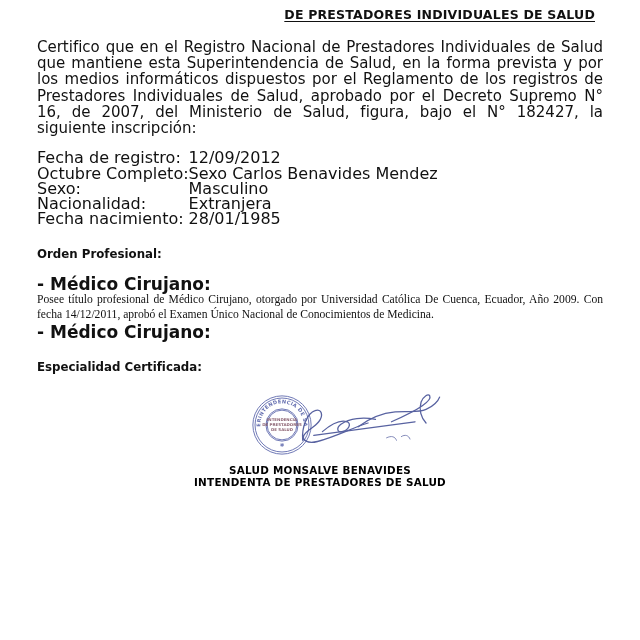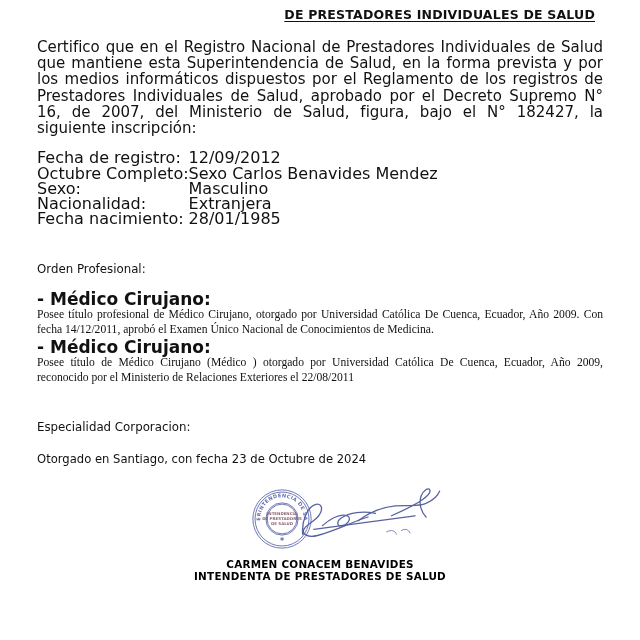--- a/index.html
+++ b/index.html
@@ -62,23 +62,23 @@
   }
   .fields td {
     padding: 0;
     vertical-align: top;
     white-space: nowrap;
   }
   .fields td.label { width: 150px; }
 
   
   .section-heading {
-    margin-top: 35px;
+    margin-top: 20px;
     font-size: 11.8px;
-    font-weight: normal;
+    font-weight: bold;
   }
   .entry {
     margin-top: 16px;
   }
   .entry-title {
     font-size: 17px;
     font-weight: bold;
     line-height: 15px;
   }
   .entry-body {
@@ -166,27 +166,25 @@
 
   <div class="section-heading">Orden Profesional:</div>
 
   <div class="entry">
     <div class="entry-title">- Médico Cirujano:</div>
     <div class="entry-body">Posee título profesional de Médico Cirujano, otorgado por Universidad Católica De Cuenca, Ecuador, Año 2009. Con fecha 14/12/2011, aprobó el Examen Único Nacional de Conocimientos de Medicina.</div>
   </div>
 
   <div class="entry tight">
     <div class="entry-title">- Médico Cirujano:</div>
-    <div class="entry-body">Posee título de Médico Cirujano (Médico ) otorgado por Universidad Católica De Cuenca, Ecuador, Año 2009, reconocido por el Ministerio de Relaciones Exteriores el 22/08/2011</div>
-  </div>
-
-  <div class="section-heading">Especialidad Corporacion:</div>
-
-
-  <div class="granted">Otorgado en Santiago, con fecha 23 de Octubre de 2024</div>
+  </div>
+
+  <div class="section-heading">Especialidad Certificada:</div>
+
+
 
   <div class="sign-area">
 
     <svg class="stamp" viewBox="0 0 100 100">
       <g fill="none" stroke="#5560a8" stroke-width="1.6" opacity="0.85">
         <circle cx="50" cy="50" r="47"></circle>
         <circle cx="50" cy="50" r="43.5"></circle>
         <circle cx="50" cy="50" r="26"></circle>
         <circle cx="50" cy="50" r="24"></circle>
       </g>
@@ -218,18 +216,18 @@
       </g>
       <g fill="none" stroke="#4a5599" stroke-width="1.4" stroke-linecap="round" opacity="0.8">
         <path d="M142,74 C150,70 156,72 158,78"></path>
         <path d="M166,72 C172,68 178,70 180,76"></path>
       </g>
     </svg>
 
   </div>
 
   <div class="signer">
-    <div>CARMEN CONACEM BENAVIDES</div>
+    <div>SALUD MONSALVE BENAVIDES</div>
     <div>INTENDENTA DE PRESTADORES DE SALUD</div>
 
   </div>
 
 </div>
 
 </body></html>

